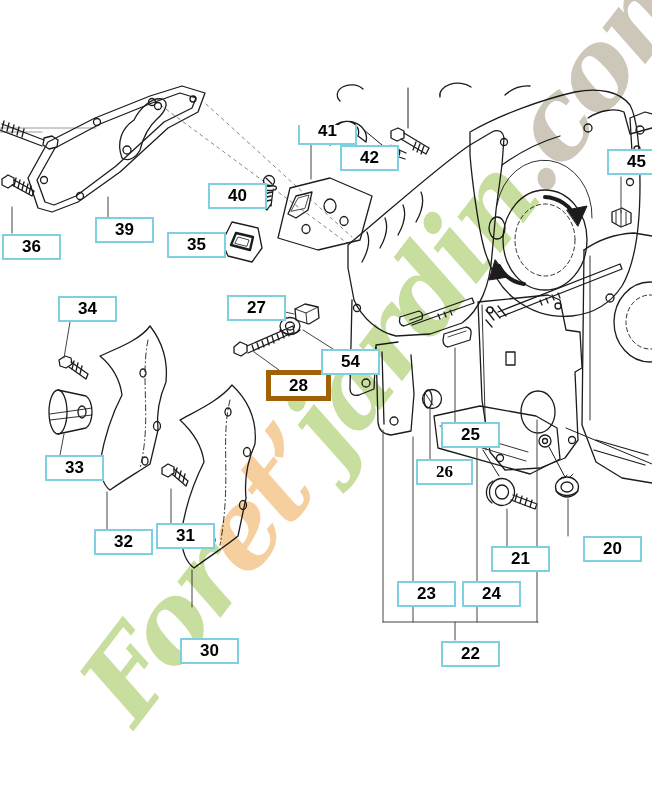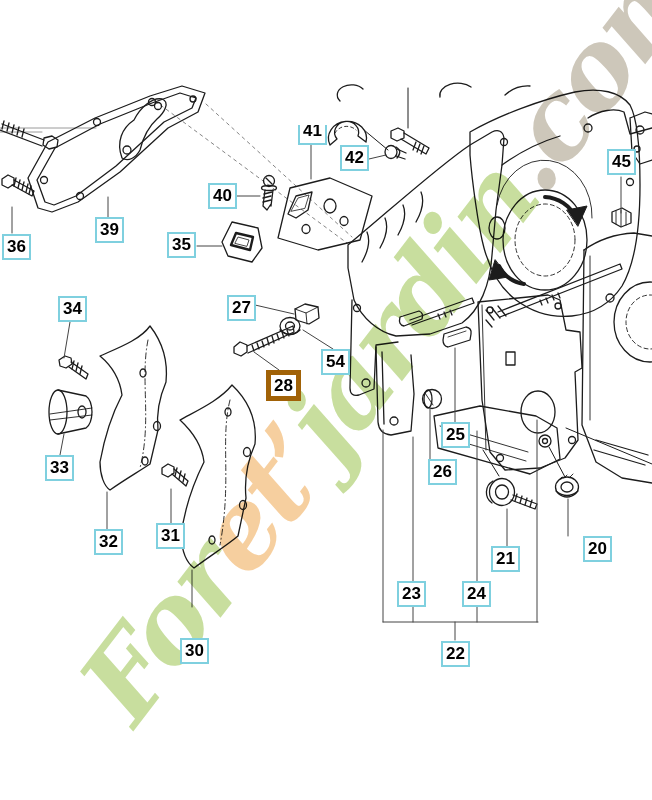--- a/index.html
+++ b/index.html
@@ -5,21 +5,21 @@
   html,body{margin:0;padding:0;background:#fff;}
   #stage{position:relative;width:652px;height:800px;background:#fff;overflow:hidden;
          font-family:"Liberation Sans",sans-serif;}
   #artwork{position:absolute;left:0;top:0;z-index:1;}
   #watermark{position:absolute;left:-50px;top:318px;width:790px;height:150px;z-index:2;
              transform:rotate(-52.5deg);transform-origin:center;
              font-family:"DejaVu Serif",serif;font-style:italic;font-weight:bold;
              font-size:108px;letter-spacing:-4px;white-space:nowrap;line-height:150px;
              text-align:center;mix-blend-mode:multiply;opacity:.92;pointer-events:none;}
   .part-label{position:absolute;z-index:3;background:#fff;border:2px solid #7fd0df;
-              box-sizing:border-box;min-width:27px;height:26px;padding:0 3px;
+              box-sizing:border-box;min-width:27px;height:26px;padding:0 18px;
               display:flex;align-items:center;justify-content:center;
               font-weight:bold;font-size:17px;color:#000;}
   .part-label.highlighted{border:5px solid #a16207;height:31px;min-width:32px;}
   .part-label.clipped{border-top:none;height:20px;overflow:hidden;align-items:flex-end;}
   .part-label.clipped span{display:block;margin-bottom:2px;}
 </style>
 </head>
 <body>
 
 <div id="stage">
@@ -316,21 +316,21 @@
     </div>
   <div class="part-label" style="left:397px;top:581px;">
       <span>23</span>
     </div>
   <div class="part-label" style="left:462px;top:581px;">
       <span>24</span>
     </div>
   <div class="part-label" style="left:441px;top:422px;">
       <span>25</span>
     </div>
-  <div class="part-label" style="left:428px;top:459px;">
+  <div class="part-label" style="left:416px;top:459px;font-family:Liberation Serif, serif;">
       <span>26</span>
     </div>
   <div class="part-label" style="left:227px;top:295px;text-align:center;">
       <span>27</span>
     </div>
   <div class="part-label highlighted" style="left:266px;top:370px;">
       <span>28</span>
     </div>
   <div class="part-label" style="left:321px;top:349px;">
       <span>54</span>

